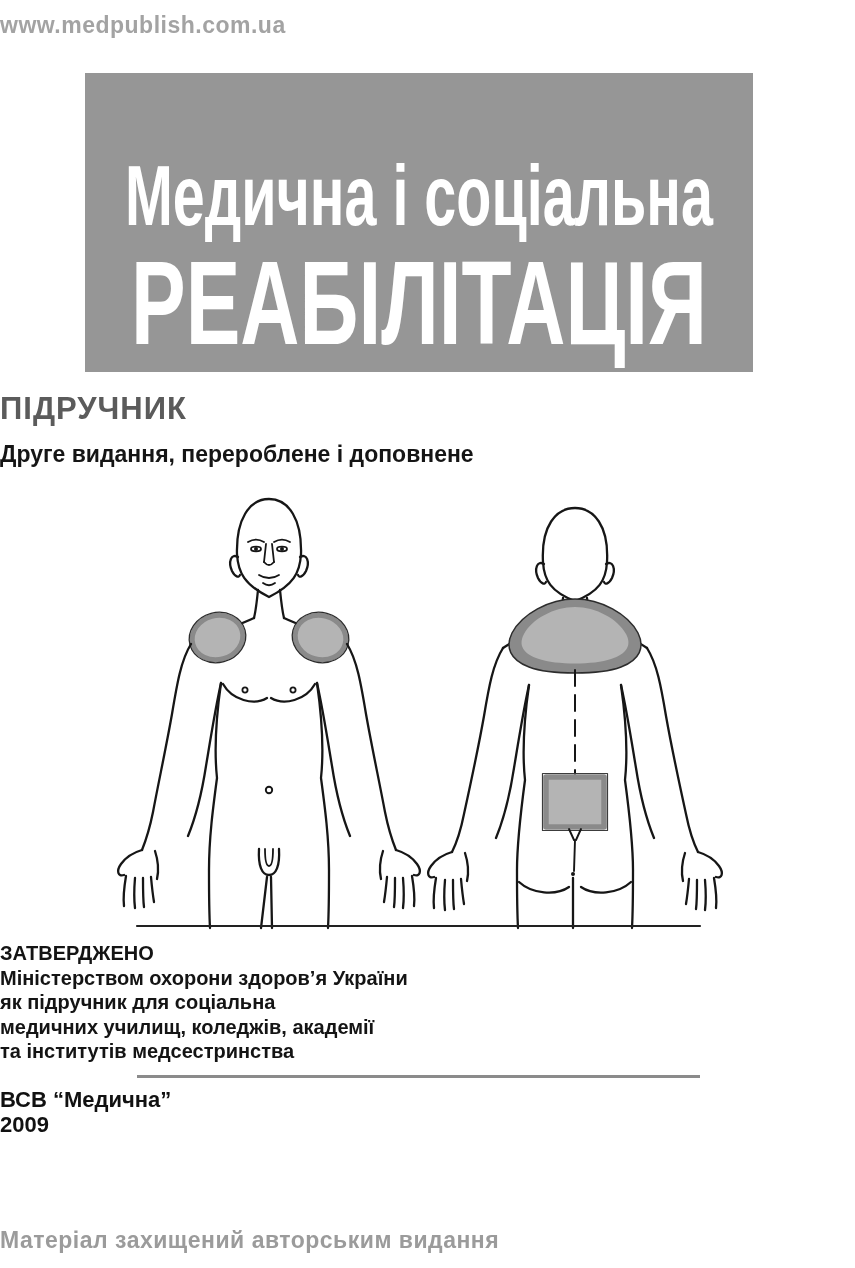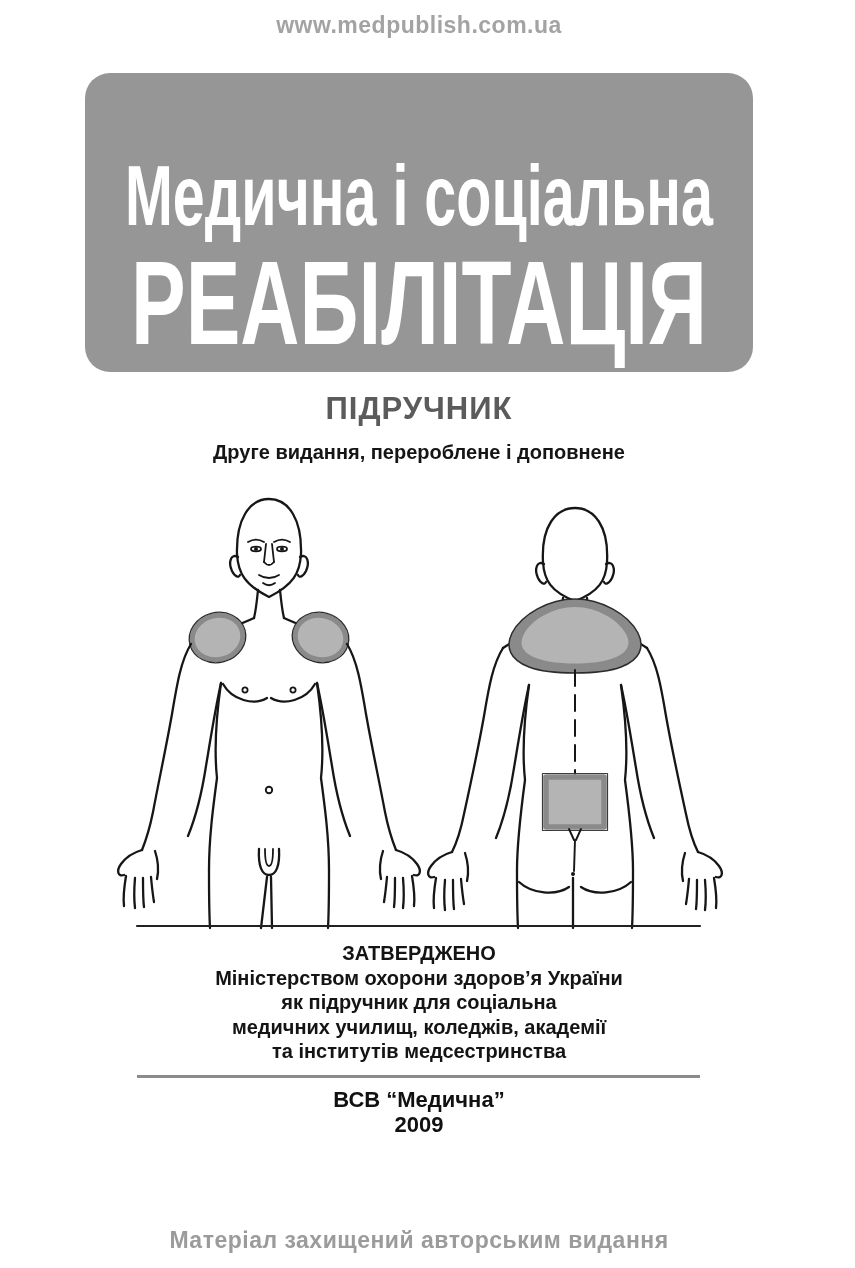--- a/index.html
+++ b/index.html
@@ -5,38 +5,37 @@
   html,body{margin:0;padding:0;background:#e8e8e8;}
   .page{
     position:relative;
     width:855px;height:1268px;
     background:#ffffff;
     margin:0 auto;
     overflow:hidden;
     font-family:"Liberation Sans", sans-serif;
   }
   .centered-block{
-    position:absolute;left:0;width:838px;text-align:center;
+    position:absolute;left:0;width:838px;
   }
   .url-header{
     top:12px;
     font-size:23px;font-weight:700;color:#a3a3a3;letter-spacing:0.5px;
   }
   .banner{
     position:absolute;left:85px;top:73px;width:668px;height:299px;
     background:#969696;
-    border-radius:25px;
   }
   .textbook-label{
     top:391px;
     font-size:31px;font-weight:700;color:#5b5b5b;letter-spacing:1px;
   }
   .edition-note{
     top:441px;
-    font-size:20px;font-weight:700;color:#151515;
+    font-size:23px;font-weight:700;color:#151515;
   }
   .figure-wrap{position:absolute;left:108px;top:478px;width:640px;height:452px;}
   .approval-block{
     top:941px;
     font-size:20px;line-height:24.6px;color:#141414;font-weight:700;
   }
   .rule-gray{
     position:absolute;left:137px;top:1075px;width:563px;height:3px;background:#8b8b8b;
   }
   .imprint-block{

